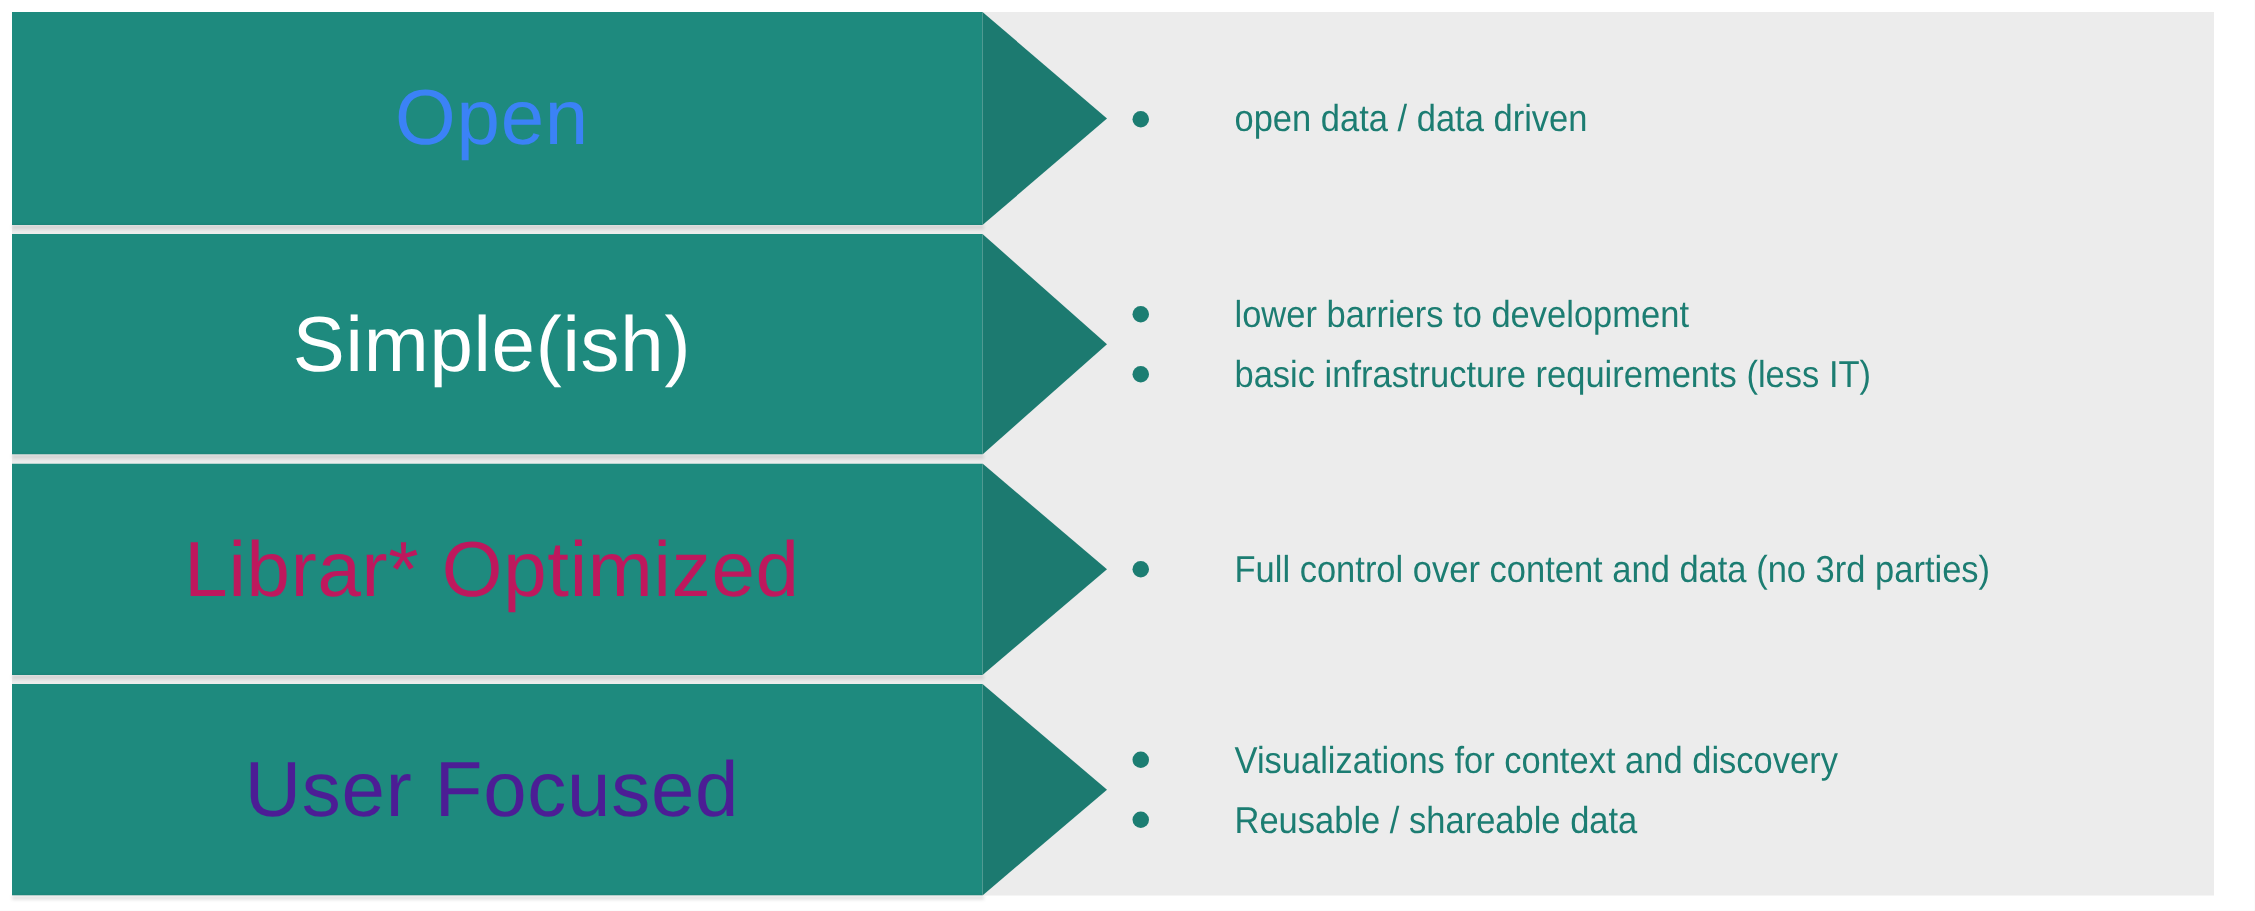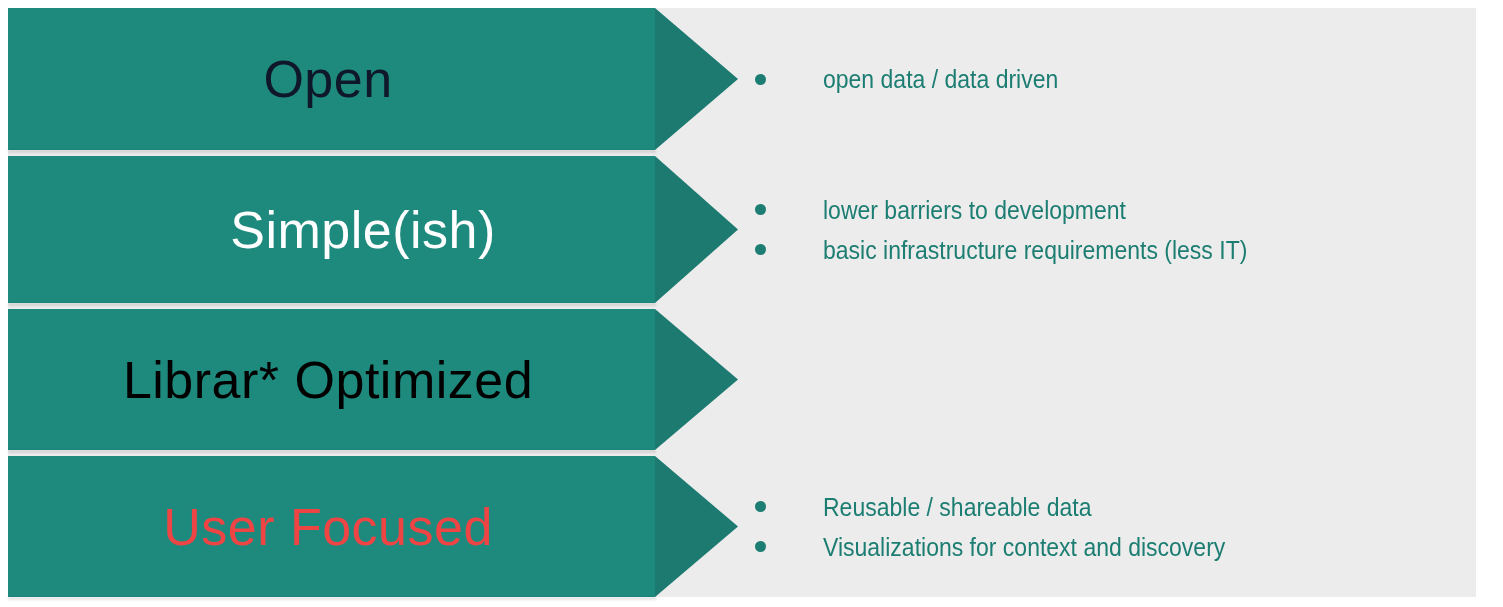--- a/index.html
+++ b/index.html
@@ -116,70 +116,74 @@
 <div id="canvas">
 
   <div class="panel"></div>
 
   <div id="rows-host">
       <div class="row" style="top: 8px; height: 142px;">
         <svg class="arrow-svg" width="730" height="142" viewBox="0 0 730 142">
           <rect x="0" y="0" width="647" height="142" fill="#1e8a7e"></rect>
           <polygon points="647,0 730,71 647,142" fill="#1c7a70"></polygon>
         </svg>
-        <div class="arrow-label" style="color: #0f172a;">Open</div>
+        <div class="arrow-label" style="color: #3b82f6;">Open</div>
         <div class="bullets">
           <div class="bullet-item">
             <span class="bullet-dot" style="background: rgb(28, 125, 114);"></span>
             <span class="bullet-text" style="color: rgb(28, 125, 114);">open data / data driven</span>
           </div>
         </div>
       </div>
       <div class="row-shadow" style="top: 150px;"></div>
       <div class="row" style="top: 156px; height: 147px;">
         <svg class="arrow-svg" width="730" height="147" viewBox="0 0 730 147">
           <rect x="0" y="0" width="647" height="147" fill="#1e8a7e"></rect>
           <polygon points="647,0 730,73.5 647,147" fill="#1c7a70"></polygon>
         </svg>
-        <div class="arrow-label" style="color: rgb(255, 255, 255); padding-left: 35px;">Simple(ish)</div>
+        <div class="arrow-label" style="color: rgb(255, 255, 255);">Simple(ish)</div>
         <div class="bullets">
           <div class="bullet-item">
             <span class="bullet-dot" style="background: rgb(28, 125, 114);"></span>
             <span class="bullet-text" style="color: rgb(28, 125, 114);">lower barriers to development</span>
           </div>
           <div class="bullet-item">
             <span class="bullet-dot" style="background: rgb(28, 125, 114);"></span>
             <span class="bullet-text" style="color: rgb(28, 125, 114);">basic infrastructure requirements (less IT)</span>
           </div>
         </div>
       </div>
       <div class="row-shadow" style="top: 303px;"></div>
       <div class="row" style="top: 309px; height: 141px;">
         <svg class="arrow-svg" width="730" height="141" viewBox="0 0 730 141">
           <rect x="0" y="0" width="647" height="141" fill="#1e8a7e"></rect>
           <polygon points="647,0 730,70.5 647,141" fill="#1c7a70"></polygon>
         </svg>
-        <div class="arrow-label" style="color: #000000;">Librar* Optimized</div>
+        <div class="arrow-label" style="color: #be185d;">Librar* Optimized</div>
         <div class="bullets">
+          <div class="bullet-item">
+            <span class="bullet-dot" style="background: rgb(28, 125, 114);"></span>
+            <span class="bullet-text" style="color: rgb(28, 125, 114);">Full control over content and data (no 3rd parties)</span>
+          </div>
         </div>
       </div>
       <div class="row-shadow" style="top: 450px;"></div>
       <div class="row" style="top: 456px; height: 141px;">
         <svg class="arrow-svg" width="730" height="141" viewBox="0 0 730 141">
           <rect x="0" y="0" width="647" height="141" fill="#1e8a7e"></rect>
           <polygon points="647,0 730,70.5 647,141" fill="#1c7a70"></polygon>
         </svg>
-        <div class="arrow-label" style="color: #ef4444; text-align: right;">User Focused</div>
+        <div class="arrow-label" style="color: #4c1d95; text-align: right;">User Focused</div>
         <div class="bullets">
           <div class="bullet-item">
             <span class="bullet-dot" style="background: rgb(28, 125, 114);"></span>
-            <span class="bullet-text" style="color: rgb(28, 125, 114);">Reusable / shareable data</span>
+            <span class="bullet-text" style="color: rgb(28, 125, 114);">Visualizations for context and discovery</span>
           </div>
           <div class="bullet-item">
             <span class="bullet-dot" style="background: rgb(28, 125, 114);"></span>
-            <span class="bullet-text" style="color: rgb(28, 125, 114);">Visualizations for context and discovery</span>
+            <span class="bullet-text" style="color: rgb(28, 125, 114);">Reusable / shareable data</span>
           </div>
         </div>
       </div>
       <div class="row-shadow" style="top: 597px;"></div>
     </div>
 
 </div>
 
 </body></html>

